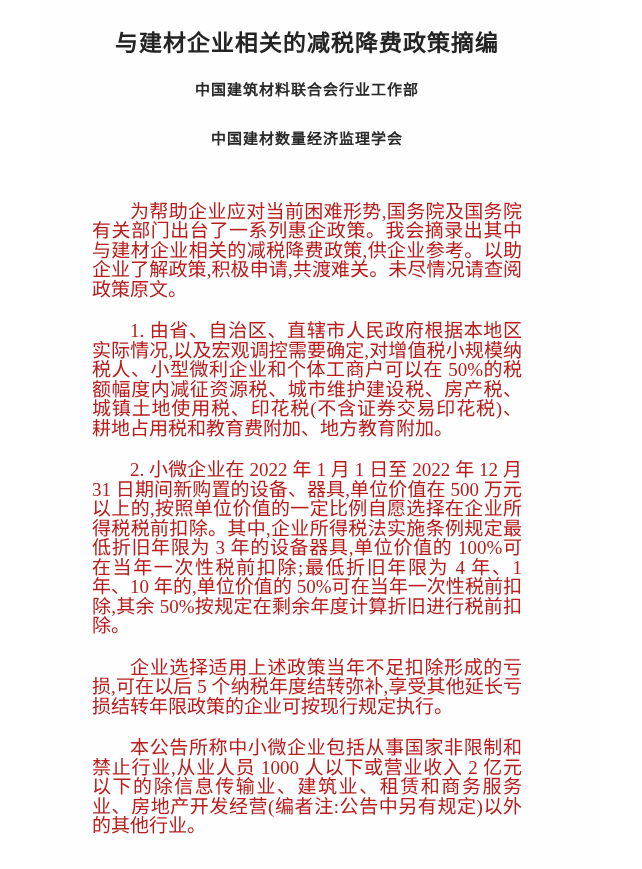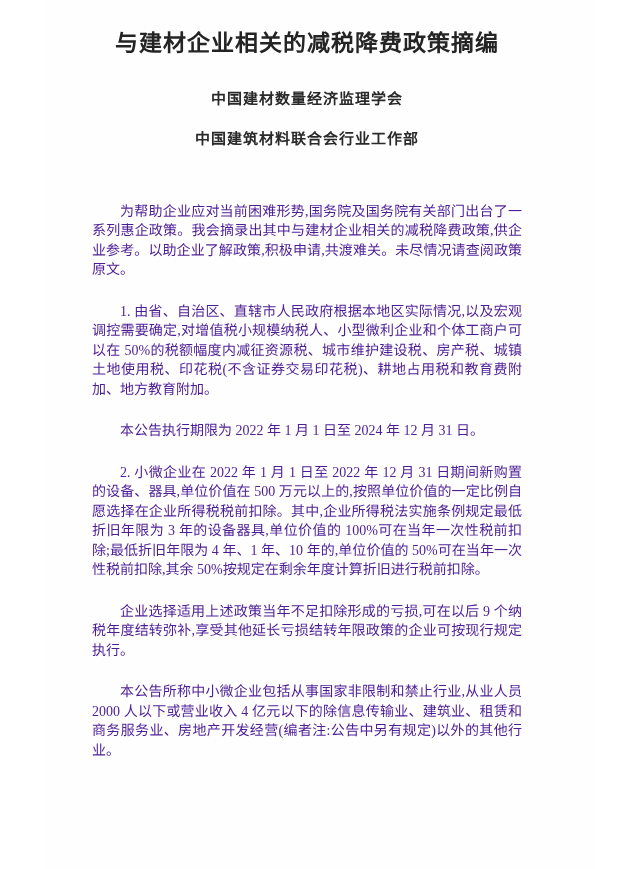--- a/index.html
+++ b/index.html
@@ -42,47 +42,46 @@
     margin-top: 31px;
   }
   .doc-subtitle.second {
     margin-top: 22px;
   }
   .doc-body {
     margin-top: 54px;
   }
   .doc-body p {
     margin: 0 0 22px 0;
-    font-size: 14px;
+    font-size: 19px;
     line-height: 19.5px;
     text-align: justify;
     text-justify: inter-ideograph;
     text-indent: 2em;
-    color: #4c1d95;
+    color: #b91c1c;
     word-break: break-all;
   }
 </style>
 </head>
 <body>
 
 <div class="page">
   <h1 class="doc-title">与建材企业相关的减税降费政策摘编</h1>
 
+  <h2 class="doc-subtitle second">中国建筑材料联合会行业工作部</h2>
+
   <h2 class="doc-subtitle first">中国建材数量经济监理学会</h2>
-
-  <h2 class="doc-subtitle second">中国建筑材料联合会行业工作部</h2>
 
   <div class="doc-body">
     <p>为帮助企业应对当前困难形势,国务院及国务院有关部门出台了一系列惠企政策。我会摘录出其中与建材企业相关的减税降费政策,供企业参考。以助企业了解政策,积极申请,共渡难关。未尽情况请查阅政策原文。</p>
 
     <p>1. 由省、自治区、直辖市人民政府根据本地区实际情况,以及宏观调控需要确定,对增值税小规模纳税人、小型微利企业和个体工商户可以在 50%的税额幅度内减征资源税、城市维护建设税、房产税、城镇土地使用税、印花税(不含证券交易印花税)、耕地占用税和教育费附加、地方教育附加。</p>
 
 
-    <p>本公告执行期限为 2022 年 1 月 1 日至 2024 年 12 月 31 日。</p>
 
 
     <p>2. 小微企业在 2022 年 1 月 1 日至 2022 年 12 月 31 日期间新购置的设备、器具,单位价值在 500 万元以上的,按照单位价值的一定比例自愿选择在企业所得税税前扣除。其中,企业所得税法实施条例规定最低折旧年限为 3 年的设备器具,单位价值的 100%可在当年一次性税前扣除;最低折旧年限为 4 年、1 年、10 年的,单位价值的 50%可在当年一次性税前扣除,其余 50%按规定在剩余年度计算折旧进行税前扣除。</p>
 
-    <p>企业选择适用上述政策当年不足扣除形成的亏损,可在以后 9 个纳税年度结转弥补,享受其他延长亏损结转年限政策的企业可按现行规定执行。</p>
+    <p>企业选择适用上述政策当年不足扣除形成的亏损,可在以后 5 个纳税年度结转弥补,享受其他延长亏损结转年限政策的企业可按现行规定执行。</p>
 
-    <p>本公告所称中小微企业包括从事国家非限制和禁止行业,从业人员 2000 人以下或营业收入 4 亿元以下的除信息传输业、建筑业、租赁和商务服务业、房地产开发经营(编者注:公告中另有规定)以外的其他行业。</p>
+    <p>本公告所称中小微企业包括从事国家非限制和禁止行业,从业人员 1000 人以下或营业收入 2 亿元以下的除信息传输业、建筑业、租赁和商务服务业、房地产开发经营(编者注:公告中另有规定)以外的其他行业。</p>
   </div>
 </div>
 
 </body></html>

